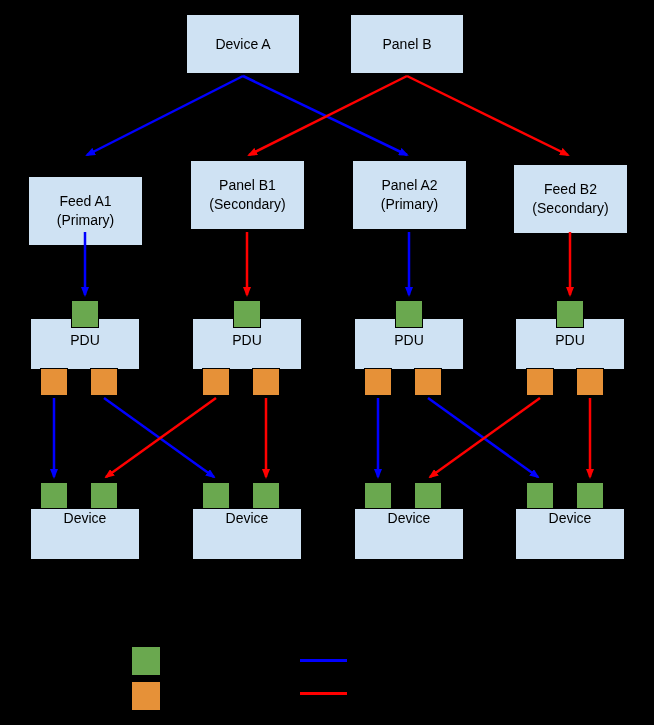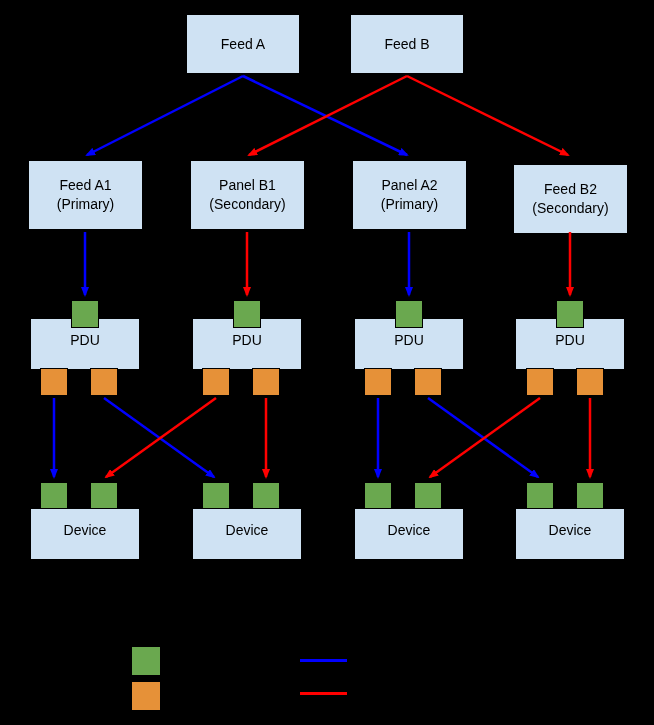--- a/index.html
+++ b/index.html
@@ -17,47 +17,47 @@
     font-family:"Liberation Sans",sans-serif;overflow:hidden;
   }
   .node{
     position:absolute;background:var(--node-fill);border:1px solid var(--node-border);
     display:flex;flex-direction:column;align-items:center;justify-content:center;
     color:#000;font-size:14px;text-align:center;line-height:1.35;box-sizing:border-box;
   }
   .panel{width:114px;height:60px;}
   .feed{width:115px;height:70px;}
   .pdu{width:110px;height:52px;padding-bottom:8px;}
-  .device{width:110px;height:52px;justify-content:center;padding-bottom:8px;}
+  .device{width:110px;height:52px;justify-content:flex-start;padding-bottom:8px;}
   .port{
     position:absolute;width:28px;height:28px;border:1px solid #000;box-sizing:border-box;
   }
   .port.in{background:var(--input-port);}
   .port.out{background:var(--output-port);}
   svg.arrows{position:absolute;left:0;top:0;pointer-events:none;}
   .edge-primary{stroke:var(--primary);stroke-width:2.5;}
   .edge-secondary{stroke:var(--secondary);stroke-width:2.5;}
   .head-primary{fill:var(--primary);}
   .head-secondary{fill:var(--secondary);}
   .legend-swatch{position:absolute;width:30px;height:30px;border:1px solid #000;box-sizing:border-box;}
   .legend-line{position:absolute;height:3px;width:47px;}
 </style>
 </head>
 <body>
 
 <div class="stage">
 
   <div class="node panel" style="left:186px;top:14px">
-    <span>Feed A</span>
+    <span>Device A</span>
   </div>
   <div class="node panel" style="left:350px;top:14px">
-    <span>Feed B</span>
+    <span>Panel B</span>
   </div>
 
-  <div class="node feed" style="left:28px;top:160px">
+  <div class="node feed" style="left:28px;top:176px">
     <span>Feed A1</span>
     <span>(Primary)</span>
   </div>
   <div class="node feed" style="left:190px;top:160px">
     <span>Panel B1</span>
     <span>(Secondary)</span>
   </div>
   <div class="node feed" style="left:352px;top:160px">
     <span>Panel A2</span>
     <span>(Primary)</span>

